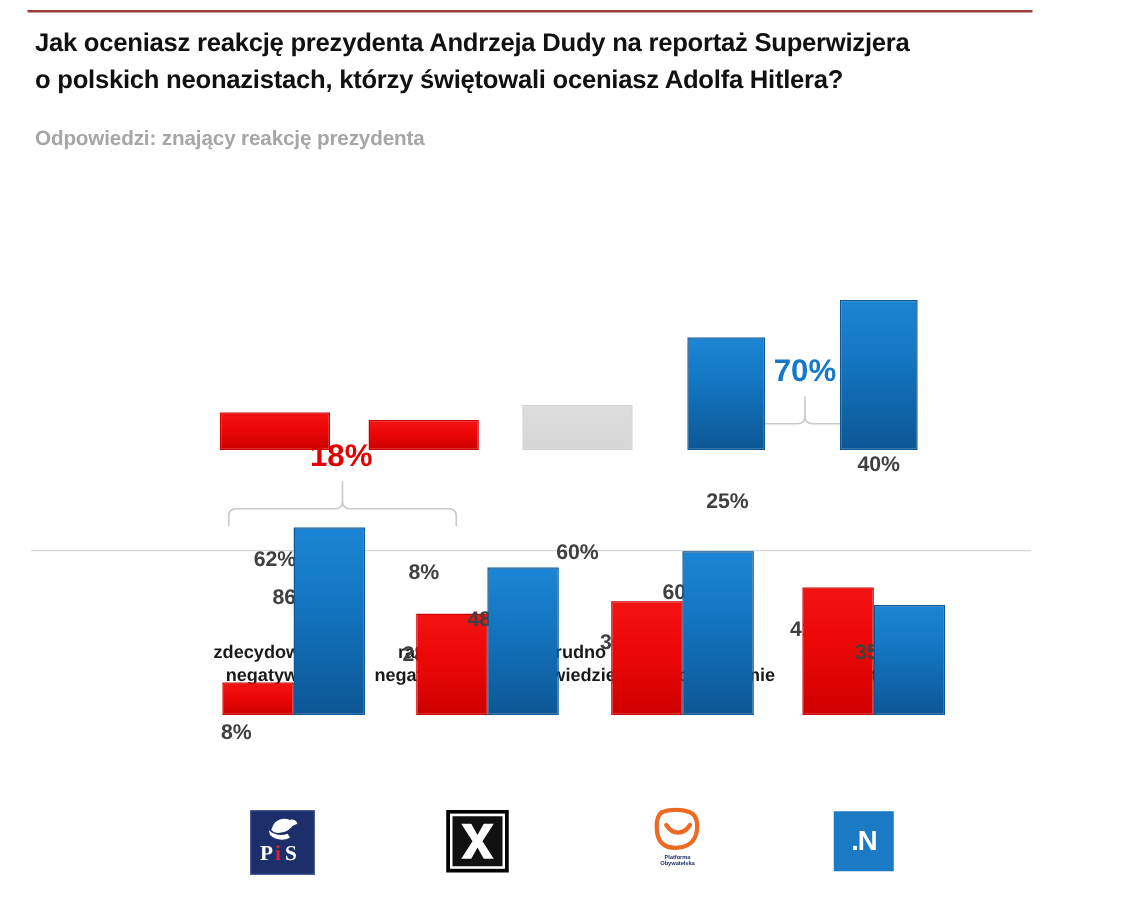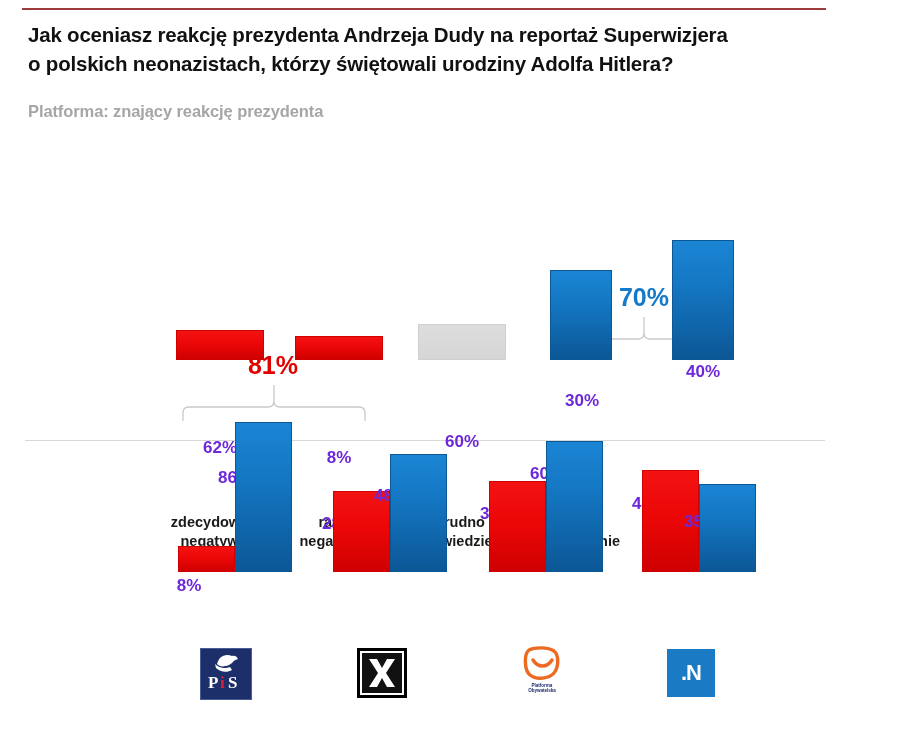--- a/index.html
+++ b/index.html
@@ -89,21 +89,21 @@
     background: linear-gradient(180deg, #dddddd 0%, #d6d6d6 100%);
     border: 1px solid #cfcfcf;
     box-sizing: border-box;
   }
 
   .bar-value {
     position: absolute;
     text-align: center;
     font-size: 17px;
     font-weight: bold;
-    color: #6d28d9;
+    color: #404040;
     white-space: nowrap;
   }
 
   .cat-label {
     position: absolute;
     text-align: center;
     font-size: 14.5px;
     font-weight: bold;
     color: #1a1a1a;
     line-height: 1.32;
@@ -183,30 +183,30 @@
 </style>
 </head>
 <body>
 
 <div id="root">
 
   <div class="top-rule"></div>
 
   <div class="title">
     <span>Jak oceniasz reakcję prezydenta Andrzeja Dudy na reportaż Superwizjera</span>
-    <span class="line2">o polskich neonazistach, którzy świętowali urodziny Adolfa Hitlera?</span>
+    <span class="line2">o polskich neonazistach, którzy świętowali oceniasz Adolfa Hitlera?</span>
   </div>
 
-  <div class="subtitle">Platforma: znający reakcję prezydenta</div>
+  <div class="subtitle">Odpowiedzi: znający reakcję prezydenta</div>
 
   <div class="divider"></div>
 
   <div class="chart" id="chart-top">
 
-    <div class="brace-value" style="left:183px; top:211px; width:180px; color:#e00000;">81%</div>
+    <div class="brace-value" style="left:183px; top:211px; width:180px; color:#e00000;">18%</div>
     <div class="brace" style="left:180px; top:245px;">
       <svg width="188" height="36" viewBox="0 0 188 36" fill="none">
         <path d="M3 36 L3 28 Q3 22 9 22 L88 22 Q94 22 94 16 L94 0 L94 16 Q94 22 100 22 L179 22 Q185 22 185 28 L185 36" stroke="#c9c9c9" stroke-width="1.3" fill="none" stroke-linecap="round"></path>
       </svg>
     </div>
 
     <div class="brace-value" style="left:554px; top:143px; width:180px; color:#1479c8;">70%</div>
     <div class="brace" style="left:554px; top:177px;">
       <svg width="180" height="36" viewBox="0 0 180 36" fill="none">
         <path d="M3 36 L3 28 Q3 22 9 22 L84 22 Q90 22 90 16 L90 0 L90 16 Q90 22 96 22 L171 22 Q177 22 177 28 L177 36" stroke="#c9c9c9" stroke-width="1.3" fill="none" stroke-linecap="round"></path>
@@ -227,21 +227,21 @@
       <div>negatywnie</div>
     </div>
 
     <div class="bar-value" style="left:414px; top:292px; width:96px;">60%</div>
     <div class="bar bar-grey" style="left:418px; width:88px; height:36px; top:184px;"></div>
     <div class="cat-label" style="left:392px; top:373px; width:140px;">
       <div>trudno</div>
       <div>powiedzieć</div>
     </div>
 
-    <div class="bar-value" style="left:534px; top:251px; width:96px;">30%</div>
+    <div class="bar-value" style="left:534px; top:251px; width:96px;">25%</div>
     <div class="bar bar-blue" style="left:550px; width:62px; height:90px; top:130px;"></div>
     <div class="cat-label" style="left:511px; top:373px; width:140px;">
       <div>raczej</div>
       <div>pozytywnie</div>
     </div>
 
     <div class="bar-value" style="left:655px; top:222px; width:96px;">40%</div>
     <div class="bar bar-blue" style="left:672px; width:62px; height:120px; top:100px;"></div>
     <div class="cat-label" style="left:633px; top:373px; width:140px;">
       <div>zdecydowanie</div>

